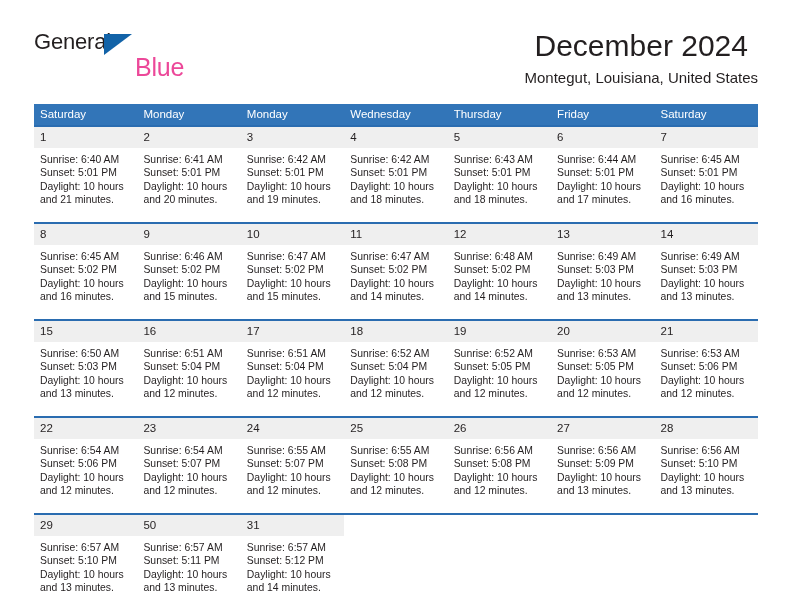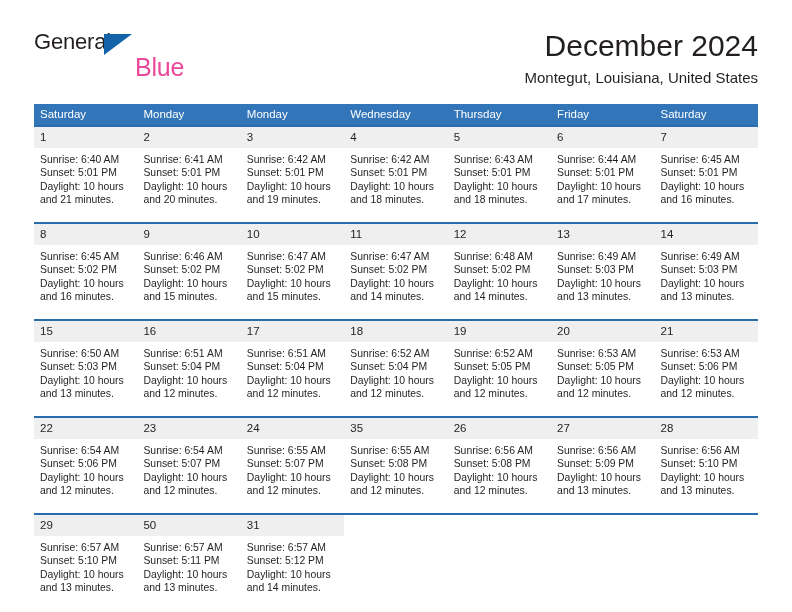--- a/index.html
+++ b/index.html
@@ -64,21 +64,21 @@
     line-height: 28px;
     color: #ec4899;
     letter-spacing: -0.2px;
     margin-left: 44px;
   }
 
   .title-block {
     position: absolute;
     right: 0;
     top: 0;
-    text-align: right;
+    text-align: center;
   }
   .month-title {
     font-size: 30px;
     line-height: 36px;
     color: #231f20;
     font-weight: normal;
     margin: 0;
     white-space: nowrap;
   }
   .location {
@@ -413,21 +413,21 @@
             <td class="day-cell">
               <div class="daynum">24</div>
               <div class="cell-body">
                 <p>Sunrise: 6:55 AM</p>
                 <p>Sunset: 5:07 PM</p>
                 <p>Daylight: 10 hours</p>
                 <p>and 12 minutes.</p>
               </div>
             </td>
             <td class="day-cell">
-              <div class="daynum">35</div>
+              <div class="daynum">25</div>
               <div class="cell-body">
                 <p>Sunrise: 6:55 AM</p>
                 <p>Sunset: 5:08 PM</p>
                 <p>Daylight: 10 hours</p>
                 <p>and 12 minutes.</p>
               </div>
             </td>
             <td class="day-cell">
               <div class="daynum">26</div>
               <div class="cell-body">

